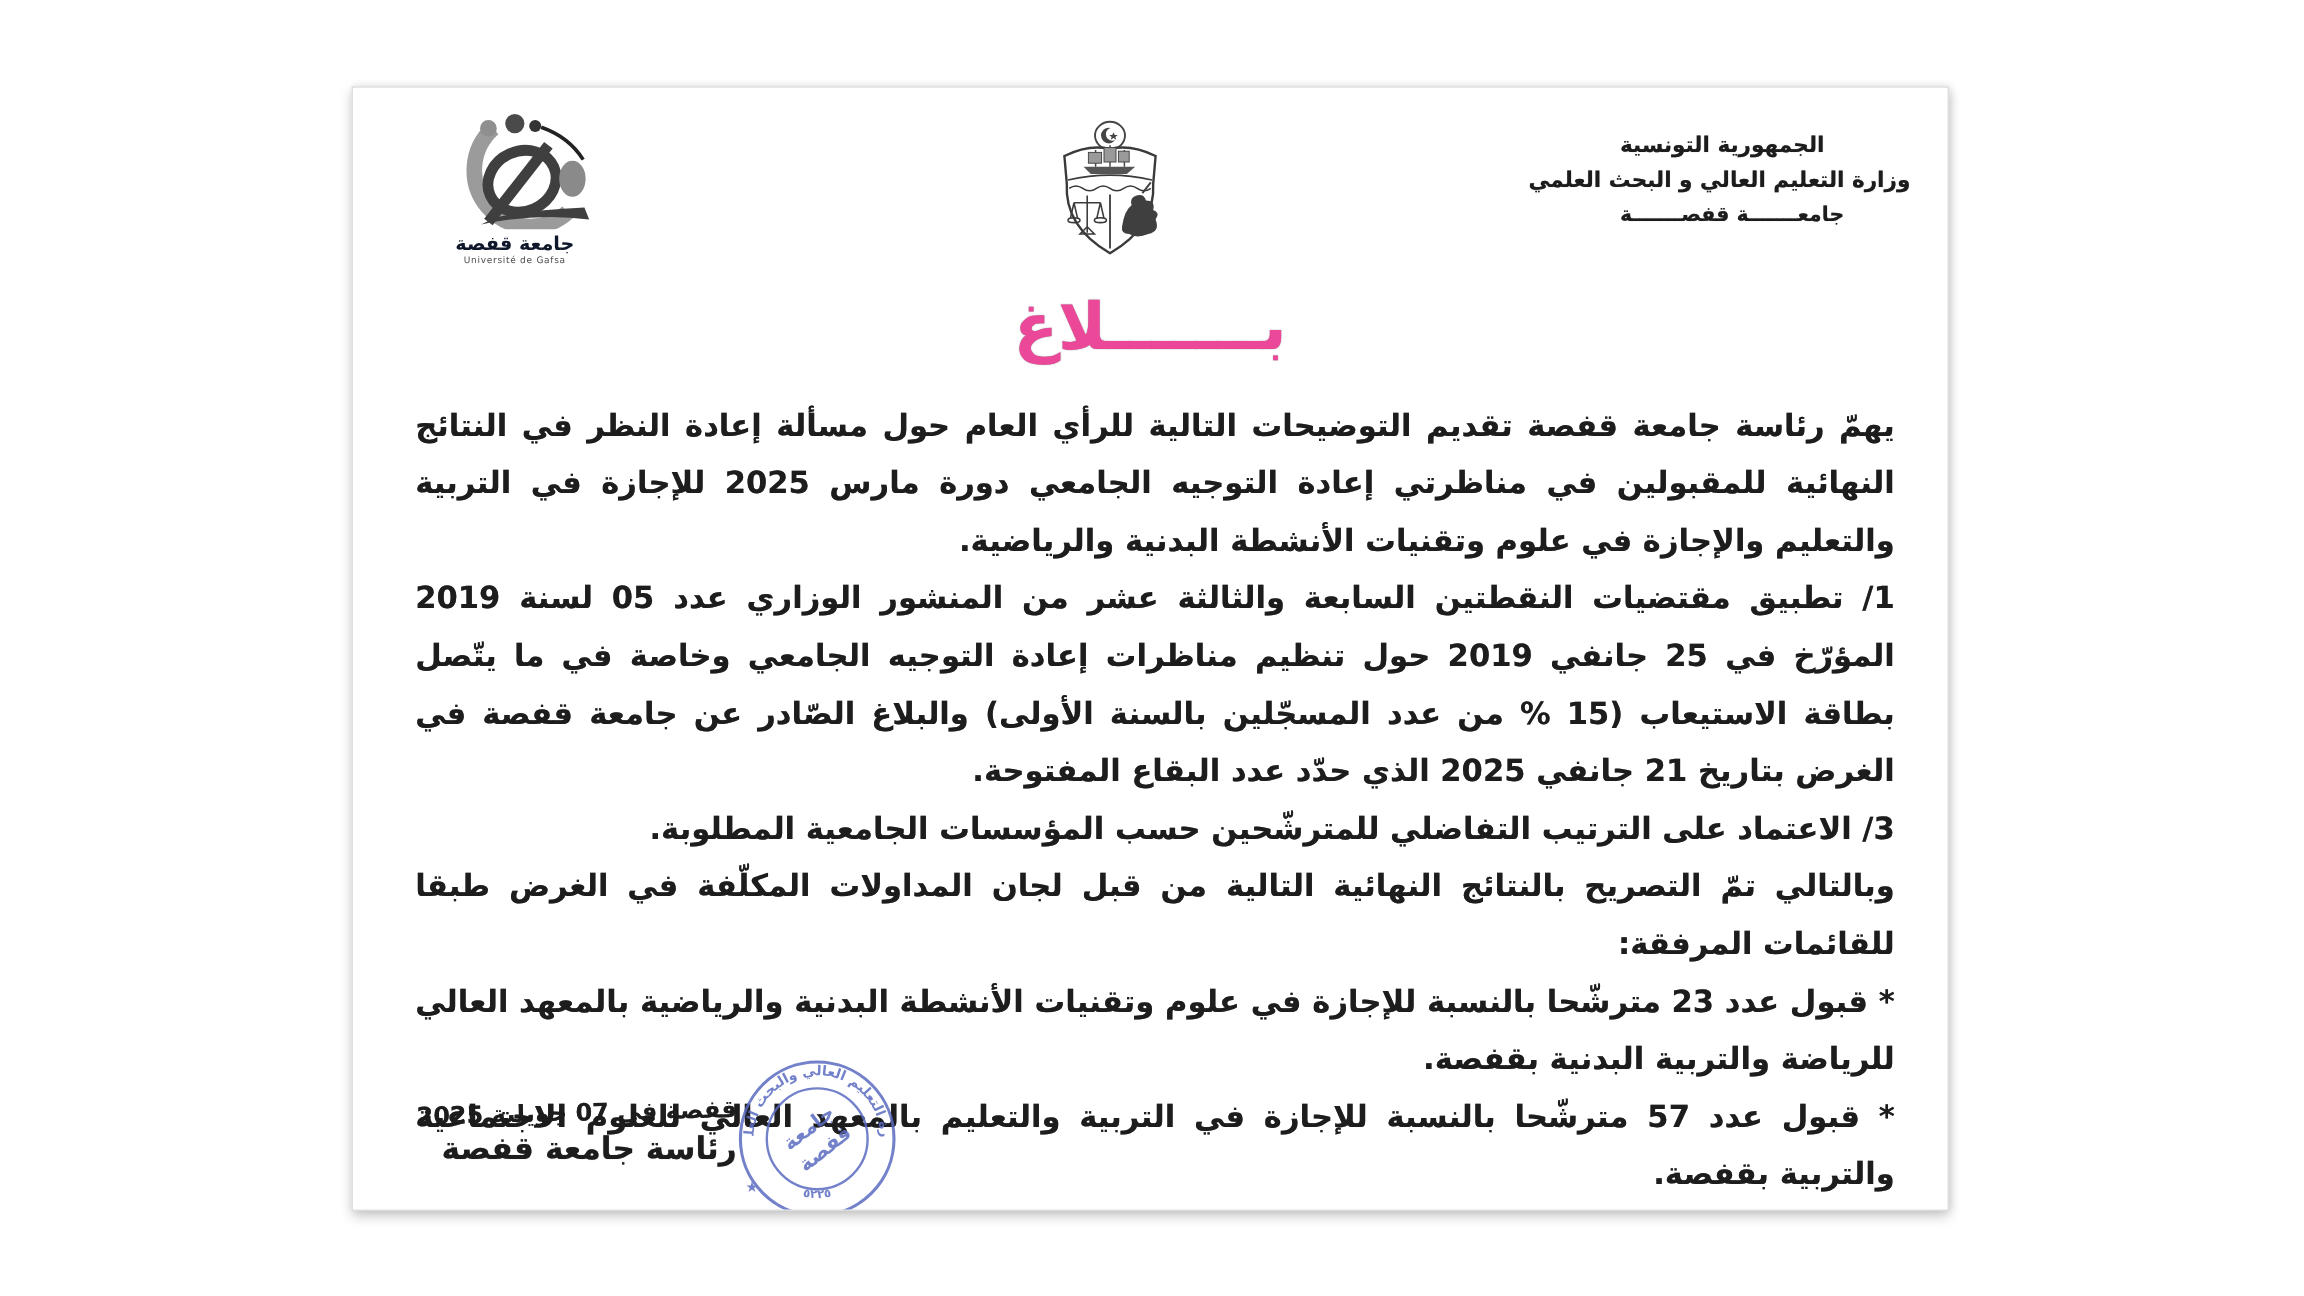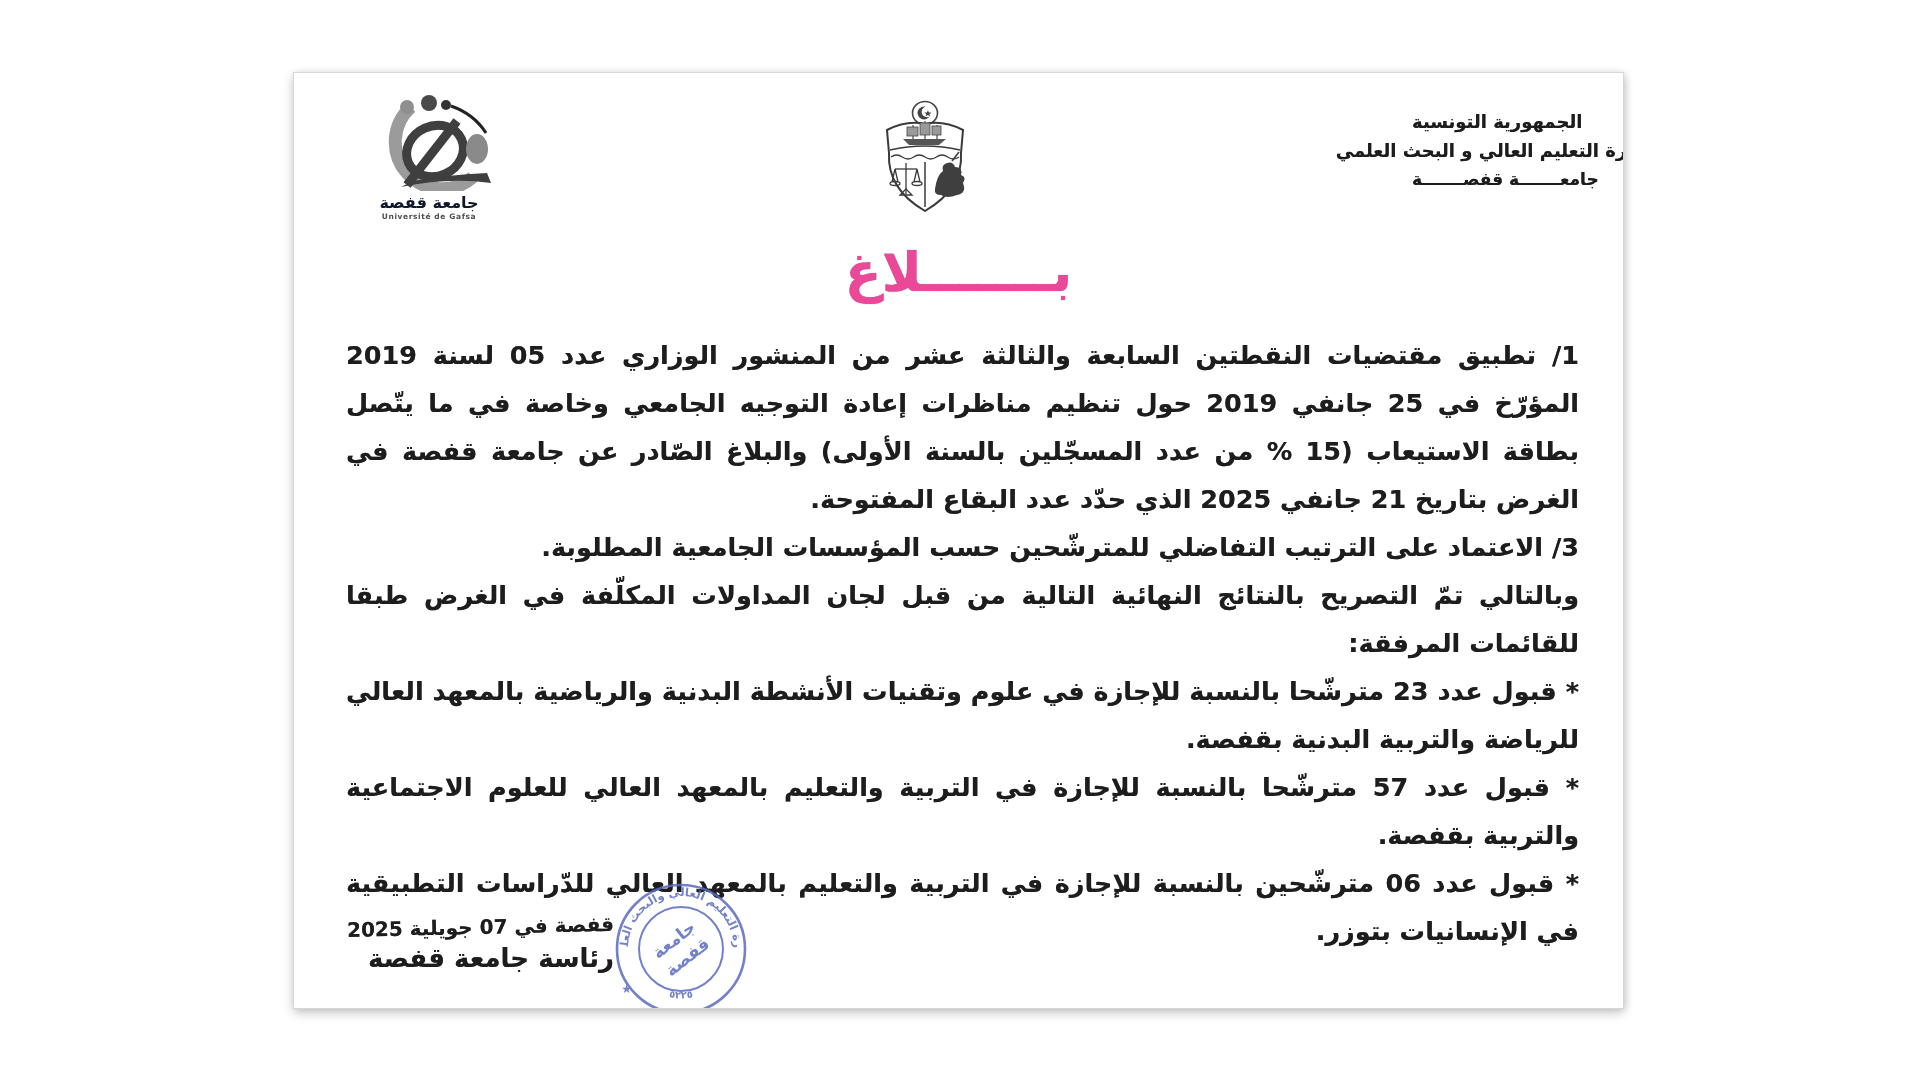--- a/index.html
+++ b/index.html
@@ -4,23 +4,23 @@
 <style>
   html,body{margin:0;padding:0;background:#ffffff;}
   .stage{position:relative;width:1920px;height:1080px;background:#ffffff;overflow:hidden;
          font-family:"DejaVu Sans",sans-serif;}
   .page{position:absolute;left:293px;top:72px;width:1329px;height:935px;background:#fff;
         border:1px solid #d7d7d7;box-shadow:0 4px 10px rgba(0,0,0,.22),2px 0 6px rgba(0,0,0,.08);
         overflow:hidden;direction:rtl;}
   
   .logo{position:absolute;left:60px;top:22px;width:150px;text-align:center;direction:ltr;}
   .logo .ar{font-size:16px;font-weight:bold;color:#0f172a;margin-top:-2px;letter-spacing:1px;}
-  .logo .fr{font-size:7.5px;font-weight:bold;color:#4d4d4d;letter-spacing:.6px;}
+  .logo .fr{font-size:7.5px;font-weight:normal;color:#4d4d4d;letter-spacing:.6px;}
   .emblem{position:absolute;left:588px;top:26px;}
-  .ministry{position:absolute;left:1118px;top:34px;width:242px;direction:rtl;text-align:left;
+  .ministry{position:absolute;left:1056px;top:34px;width:242px;direction:rtl;text-align:left;
             color:#1c1c1c;font-weight:bold;}
   .ministry div{font-size:18px;line-height:29px;white-space:nowrap;
                 text-shadow:0 0 .6px rgba(0,0,0,.6);}
   .ministry .l3{font-size:17px;}
   
   .doc-title{position:absolute;top:168px;left:0;width:100%;text-align:center;
              font-size:54px;font-weight:bold;color:#ec4899;
              text-shadow:0 0 1px rgba(0,0,0,.5);}
   
   .body{position:absolute;top:258px;left:52px;right:44px;color:#1d1d1d;
@@ -91,20 +91,21 @@
 
     <div class="ministry">
       <div class="l1">الجمهورية التونسية</div>
       <div class="l2">وزارة التعليم العالي و البحث العلمي</div>
       <div class="l3">جامعـــــــة قفصـــــــة</div>
     </div>
 
     <div class="doc-title">بـــــــلاغ</div>
 
     <div class="body">
+      <p>يهمّ رئاسة جامعة قفصة تقديم التوضيحات التالية للرأي العام حول مسألة إعادة النظر في النتائج النهائية للمقبولين في مناظرتي إعادة التوجيه الجامعي دورة مارس 2025 للإجازة في التربية والتعليم والإجازة في علوم وتقنيات الأنشطة البدنية والرياضية.</p>
       <p>1/ تطبيق مقتضيات النقطتين السابعة والثالثة عشر من المنشور الوزاري عدد 05 لسنة 2019 المؤرّخ في 25 جانفي 2019 حول تنظيم مناظرات إعادة التوجيه الجامعي وخاصة في ما يتّصل بطاقة الاستيعاب (15 % من عدد المسجّلين بالسنة الأولى) والبلاغ الصّادر عن جامعة قفصة في الغرض بتاريخ 21 جانفي 2025 الذي حدّد عدد البقاع المفتوحة.</p>
       <p>3/ الاعتماد على الترتيب التفاضلي للمترشّحين حسب المؤسسات الجامعية المطلوبة.</p>
       <p>وبالتالي تمّ التصريح بالنتائج النهائية التالية من قبل لجان المداولات المكلّفة في الغرض طبقا للقائمات المرفقة:</p>
       <p>* قبول عدد 23 مترشّحا بالنسبة للإجازة في علوم وتقنيات الأنشطة البدنية والرياضية بالمعهد العالي للرياضة والتربية البدنية بقفصة.</p>
       <p>* قبول عدد 57 مترشّحا بالنسبة للإجازة في التربية والتعليم بالمعهد العالي للعلوم الاجتماعية والتربية بقفصة.</p>
       <p>* قبول عدد 06 مترشّحين بالنسبة للإجازة في التربية والتعليم بالمعهد العالي للدّراسات التطبيقية في الإنسانيات بتوزر.</p>
     </div>
 
     <div class="footer">
       <div class="date">قفصة في 07 جويلية 2025</div>

